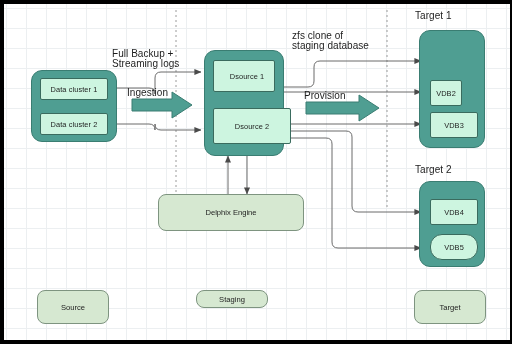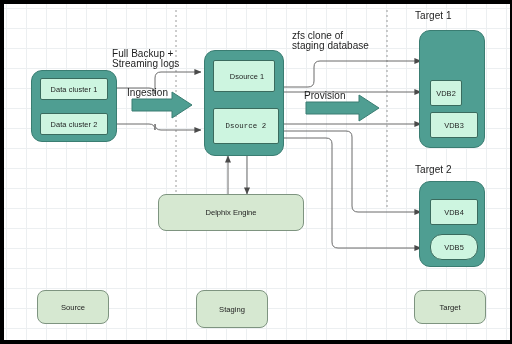--- a/index.html
+++ b/index.html
@@ -123,21 +123,21 @@
     <span>Data cluster 1</span>
   </div>
   <div class="node db-box" style="left:36px; top:109px; width:68px; height:22px;">
     <span>Data cluster 2</span>
   </div>
 
   <div class="node container-teal" style="left:200px; top:46px; width:80px; height:106px;"></div>
   <div class="node db-box" style="left:209px; top:56px; width:62px; height:32px;padding-left:6px;">
     <span>Dsource 1</span>
   </div>
-  <div class="node db-box" style="left:209px; top:104px; width:66px; height:36px;font-family:Liberation Mono, monospace;">
+  <div class="node db-box" style="left:209px; top:104px; width:78px; height:36px;">
     <span>Dsource 2</span>
   </div>
 
   <div class="node box-green" style="left:154px; top:190px; width:146px; height:37px;">
     <span>Delphix Engine</span>
   </div>
 
   <div class="label" style="left:411px; top:7px; width:70px;">Target 1</div>
   <div class="node container-teal" style="left:415px; top:26px; width:66px; height:118px;"></div>
   <div class="node db-box" style="left:426px; top:76px; width:32px; height:26px;">
@@ -159,20 +159,20 @@
   <div class="label" style="left:108px; top:45px; width:100px;">Full Backup +
 Streaming logs</div>
   <div class="label" style="left:123px; top:84px; width:60px;">Ingestion</div>
   <div class="label" style="left:288px; top:27px; width:108px;">zfs clone of
 staging database</div>
   <div class="label" style="left:300px; top:87px; width:60px;">Provision</div>
 
   <div class="node box-green" style="left:33px; top:286px; width:72px; height:34px;">
     <span>Source</span>
   </div>
-  <div class="node box-green" style="left:192px; top:286px; width:72px; height:38px;">
+  <div class="node box-green" style="left:192px; top:286px; width:72px; height:18px;">
     <span>Staging</span>
   </div>
   <div class="node box-green" style="left:410px; top:286px; width:72px; height:34px;">
     <span>Target</span>
   </div>
 
 </div>
 
 </body></html>

